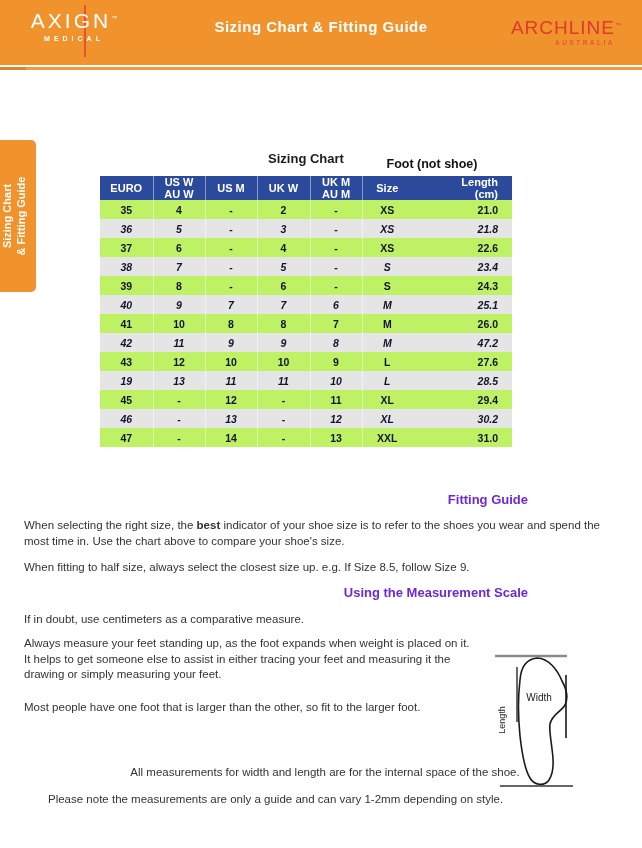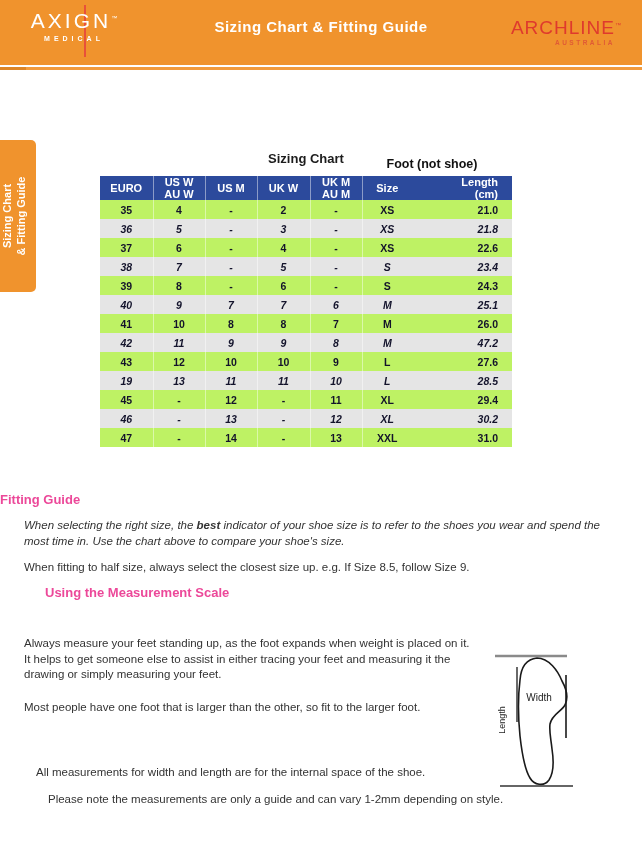--- a/index.html
+++ b/index.html
@@ -40,29 +40,29 @@
   table.sizing th { background:#2C4A9C; color:#fff; height:20px; font-size:11px; line-height:12px;
                     font-weight:bold; text-align:center; vertical-align:middle; padding:0; }
   table.sizing td { height:19px; text-align:center; font-size:10.5px; font-weight:bold; color:#13132b; padding:0; }
   table.sizing .row-a td { background:#bef264; }
   table.sizing .row-b td { background:#e5e5e5;font-style:italic; }
   table.sizing th.sep, table.sizing td.sep { border-right:1px solid rgba(255,255,255,0.45); }
   table.sizing th.len, table.sizing td.len { text-align:right; padding-right:14px; }
 
   
   .doc-text { color:#333; font-size:11.5px; line-height:16px; }
-  .h-center { position:absolute; width:528px; text-align:left; font-size:13px; font-weight:bold; color:#ec4899; }
+  .h-center { position:absolute; width:528px; text-align:right; font-size:13px; font-weight:bold; color:#6d28d9; }
   .h-fitting { top:492px; }
-  .h-measure { top:585px;margin-left:45px; }
-  .p1 { position:absolute; top:517px; left:24px; width:602px;font-style:italic; }
+  .h-measure { top:585px; }
+  .p1 { position:absolute; top:517px; left:24px; width:602px; }
   .p2 { position:absolute; top:559px; left:24px; width:602px; }
   .p3 { position:absolute; top:611px; left:24px; width:602px; }
   .p4 { position:absolute; top:636px; left:24px; width:454px; line-height:15.5px; }
   .p5 { position:absolute; top:699px; left:24px; width:602px; }
-  .p6 { position:absolute; top:764px; left:36px; width:602px; }
+  .p6 { position:absolute; top:764px; left:24px; width:602px;text-align:center; }
   .p7 { position:absolute; top:791px; left:24px; width:472px;margin-left:24px; }
 
   
   .foot-diagram { position:absolute; left:492px; top:646px; width:100px; height:150px; }
   .foot-diagram text { font-family:"Liberation Sans", sans-serif; fill:#222; }
 </style>
 </head>
 <body>
 
 <div class="page">
@@ -248,20 +248,21 @@
           <td class="len">31.0</td>
         </tr>
       </tbody>
   </table>
 
   <div class="h-center h-fitting">Fitting Guide</div>
   <p class="doc-text p1"><span>When selecting the right size, the </span><b>best</b><span> indicator of your shoe size is to refer to the shoes you wear and spend the most time in. Use the chart above to compare your shoe's size.</span></p>
   <p class="doc-text p2">When fitting to half size, always select the closest size up. e.g. If Size 8.5, follow Size 9.</p>
 
   <div class="h-center h-measure">Using the Measurement Scale</div>
+  <p class="doc-text p3">If in doubt, use centimeters as a comparative measure.</p>
   <p class="doc-text p5">Most people have one foot that is larger than the other, so fit to the larger foot.</p>
   <p class="doc-text p4">Always measure your feet standing up, as the foot expands when weight is placed on it. It helps to get someone else to assist in either tracing your feet and measuring it the drawing or simply measuring your feet.</p>
   <p class="doc-text p6">All measurements for width and length are for the internal space of the shoe.</p>
   <p class="doc-text p7">Please note the measurements are only a guide and can vary 1-2mm depending on style.</p>
 
   <svg class="foot-diagram" viewBox="0 0 100 150">
     <line x1="3" y1="10" x2="75" y2="10" stroke="#8a8a8a" stroke-width="2.4"></line>
     <path d="M45,12 C35,13 29,21 28,34 C26,50 26,70 28,90 C30,108 33,124 38,132 C42,139 52,141 57,134 C61,128 62,116 60,103 C59,93 57,86 58,78 C60,68 69,66 73,59 C76,53 75,44 70,35 C66,25 57,12 45,12 Z" fill="none" stroke="#1a1a1a" stroke-width="1.6"></path>
     <line x1="25" y1="21" x2="25" y2="76" stroke="#1a1a1a" stroke-width="1.3"></line>
     <line x1="74" y1="29" x2="74" y2="92" stroke="#1a1a1a" stroke-width="1.6"></line>

